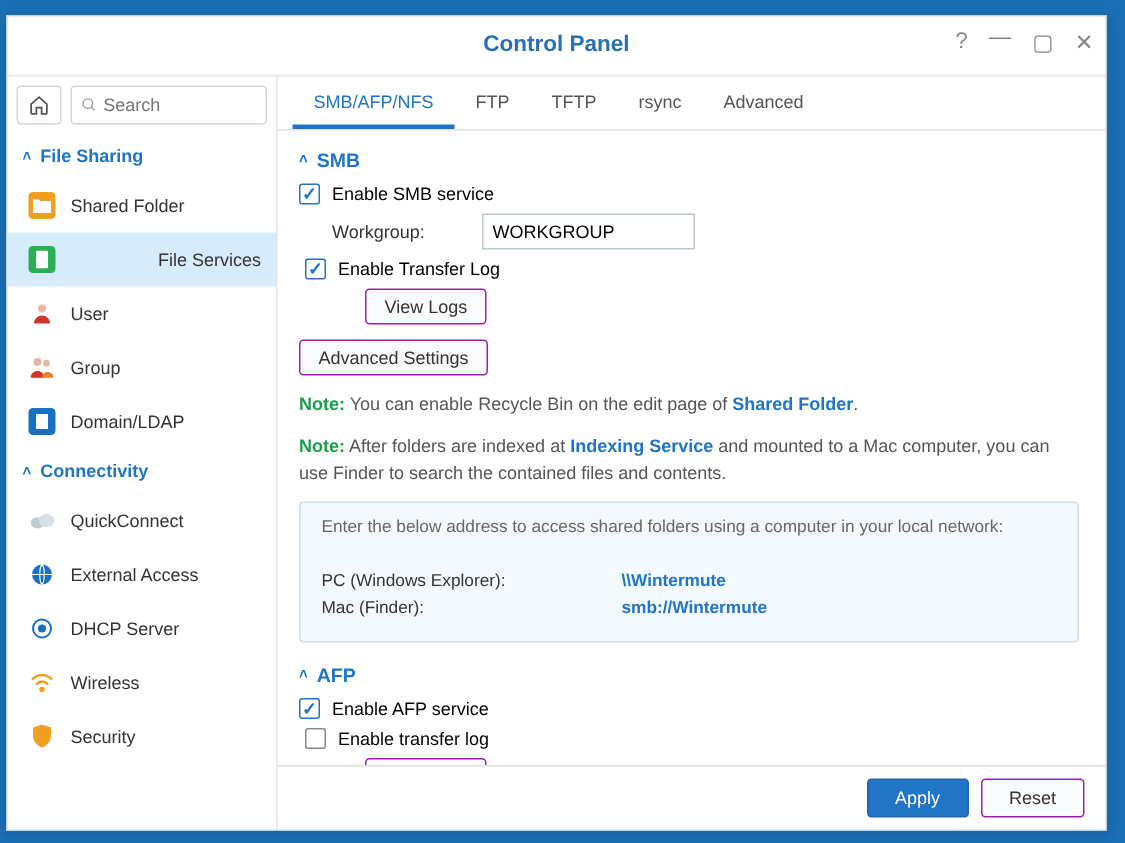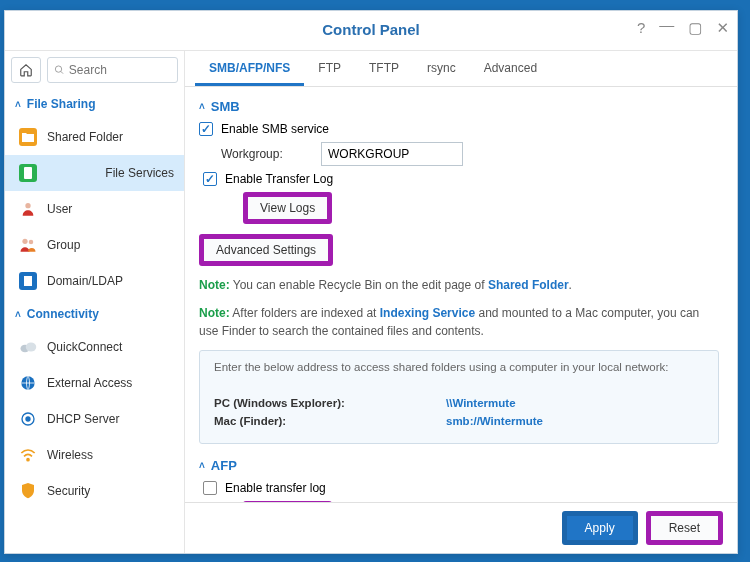--- a/index.html
+++ b/index.html
@@ -16,44 +16,44 @@
 .search-box { flex: 1; height: 26px; border: 1px solid #cfd8e0; border-radius: 3px; display: flex; align-items: center; padding: 0 6px; color: #999; }
 .search-box input { border: none; outline: none; font-size: 12px; width: 100%; padding-left: 4px; }
 .section-header { display: flex; align-items: center; padding: 8px 10px; color: #2075c6; font-weight: bold; font-size: 12px; cursor: pointer; }
 .section-header .chev { margin-right: 6px; font-size: 10px; }
 .nav-item { display: flex; align-items: center; padding: 9px 10px 9px 14px; cursor: pointer; color: #333; }
 .nav-item.active { background: #d6ebfc; justify-content: space-between; }
 .nav-icon { width: 18px; height: 18px; margin-right: 10px; display: inline-flex; align-items: center; justify-content: center; border-radius: 3px; }
 .content { flex: 1; display: flex; flex-direction: column; }
 .tabs { display: flex; border-bottom: 1px solid #e0e0e0; padding: 0 10px; height: 36px; align-items: flex-end; }
 .tab { padding: 8px 14px; font-size: 12px; color: #555; cursor: pointer; border-bottom: 3px solid transparent; }
-.tab.active { color: #2075c6; font-weight: bold; border-bottom-color: #2075c6; }
+.tab.active { color: #2075c6; font-weight: normal; border-bottom-color: #2075c6; }
 .pane { flex: 1; overflow-y: auto; padding: 12px 18px 8px 14px; position: relative; }
 .pane::-webkit-scrollbar { width: 7px; }
 .pane::-webkit-scrollbar-thumb { background: #c0c0c0; border-radius: 3px; }
 .sect-head { display: flex; align-items: center; color: #2075c6; font-size: 13px; font-weight: bold; margin-bottom: 8px; cursor: pointer; }
 .sect-head .chev { margin-right: 6px; font-size: 10px; }
 .checkbox-row { display: flex; align-items: center; margin: 6px 0; text-align: center; }
 .cb { width: 14px; height: 14px; border: 1px solid #888; border-radius: 2px; margin-right: 8px; display: inline-flex; align-items: center; justify-content: center; background: #fff; }
 .cb.checked { border-color: #2075c6; }
 .cb.checked::after { content: "✓"; color: #2075c6; font-size: 12px; font-weight: bold; line-height: 1; }
 .field-row { display: flex; align-items: center; margin: 6px 0 6px 22px; }
 .field-label { width: 100px; color: #333; }
 .text-input { border: 1px solid #bcc7d0; height: 24px; width: 142px; padding: 0 6px; font-size: 12px; }
-.btn { border: 5px solid #a21caf; background: #fafbfc; padding: 4px 12px; border-radius: 3px; font-size: 12px; color: #333; cursor: pointer; }
+.btn { border: 1px solid #a21caf; background: #fafbfc; padding: 4px 12px; border-radius: 3px; font-size: 12px; color: #333; cursor: pointer; }
 .btn.disabled { color: #aaa; cursor: default; }
 .indent1 { margin-left: 4px; }
 .indent2 { margin-left: 44px; }
 .note { color: #555; margin: 10px 0; line-height: 1.5; }
 .note-label { color: #1a9e4a; font-weight: bold; }
 .note-link { color: #2075c6; font-weight: bold; }
 .addr-box { border: 1px solid #d0dde8; background: #f4f9fd; padding: 10px 14px; border-radius: 3px; margin: 8px 0 14px 0; }
 .addr-box .hint { color: #666; font-size: 11.5px; margin-bottom: 24px; }
 .addr-row { display: flex; margin: 6px 0; font-size: 11.5px; }
-.addr-row .al { width: 232px; font-weight: bold; color: #333; }
+.addr-row .al { width: 200px; font-weight: normal; color: #333; }
 .addr-row .av { color: #2075c6; font-weight: bold; }
 .footer { border-top: 1px solid #e0e0e0; padding: 8px 14px; display: flex; justify-content: flex-end; gap: 8px; }
 .btn.primary { background: #2075c6; color: #fff; border-color: #1b65ab; padding: 5px 18px; }
 .btn.reset { padding: 5px 18px; }
 </style>
 </head>
 <body>
 
 <div class="window">
   <div class="titlebar">
@@ -244,20 +244,24 @@
             <span class="al">Mac (Finder):</span>
             <span class="av">smb://Wintermute</span>
           </div>
         </div>
 
         <div class="sect-head">
           <span class="chev">˄</span>
           <span>AFP</span>
         </div>
 
+        <div class="checkbox-row">
+          <span class="cb checked"></span>
+          <span>Enable AFP service</span>
+        </div>
 
         <div class="checkbox-row indent1">
           <span class="cb"></span>
           <span>Enable transfer log</span>
         </div>
 
         <div class="indent2" style="margin:6px 0 10px 44px;">
           <button class="btn disabled">View Logs</button>
         </div>
 

